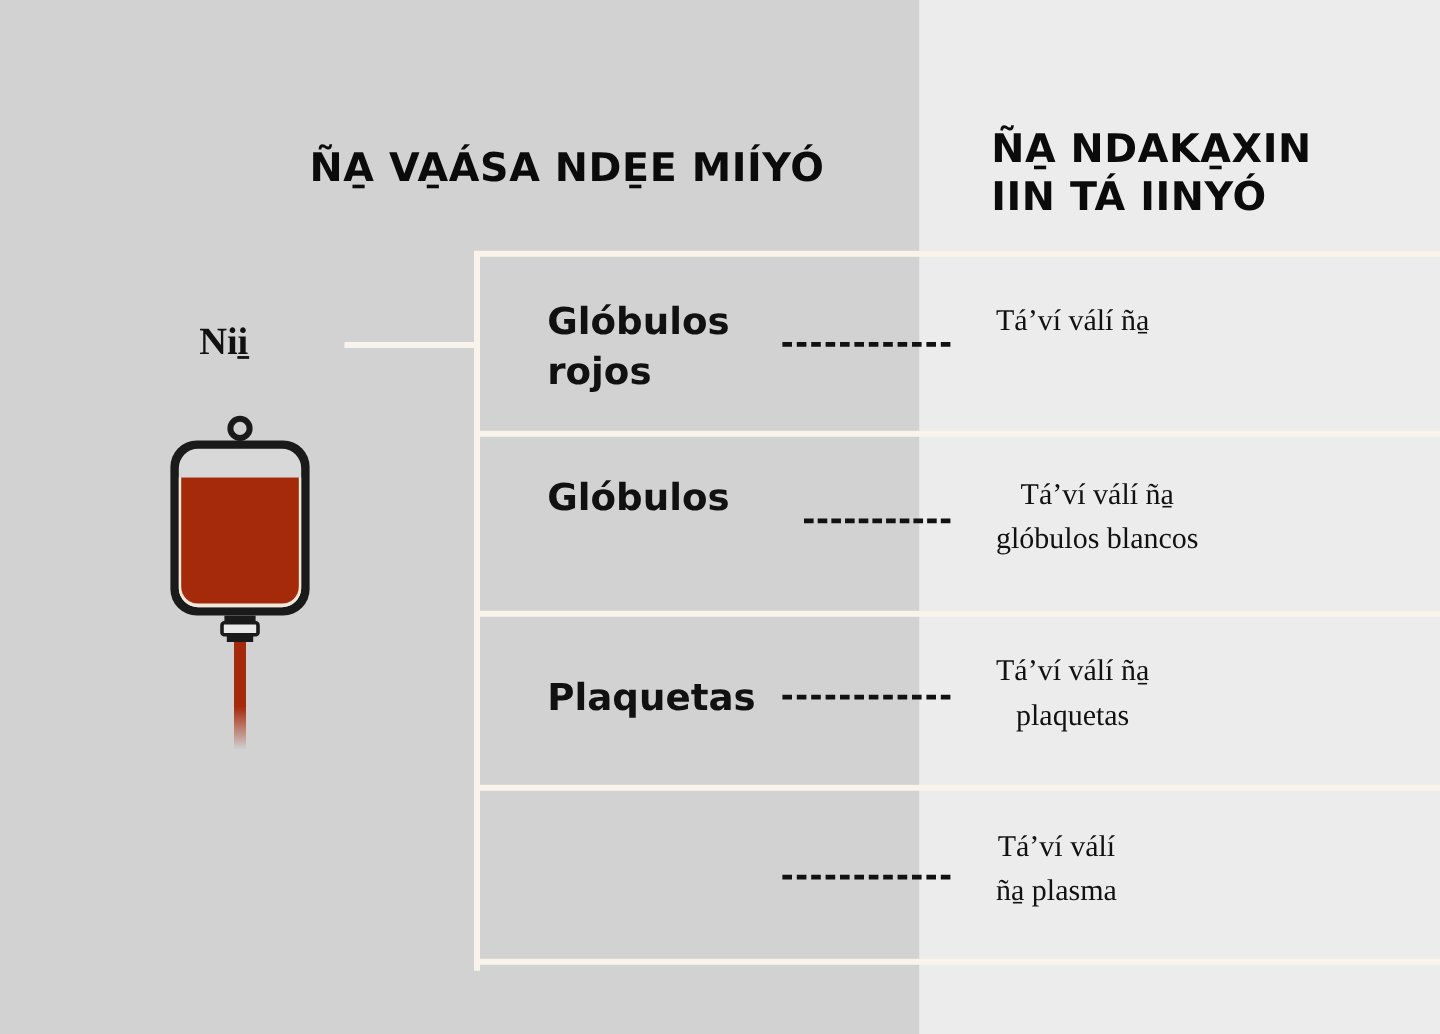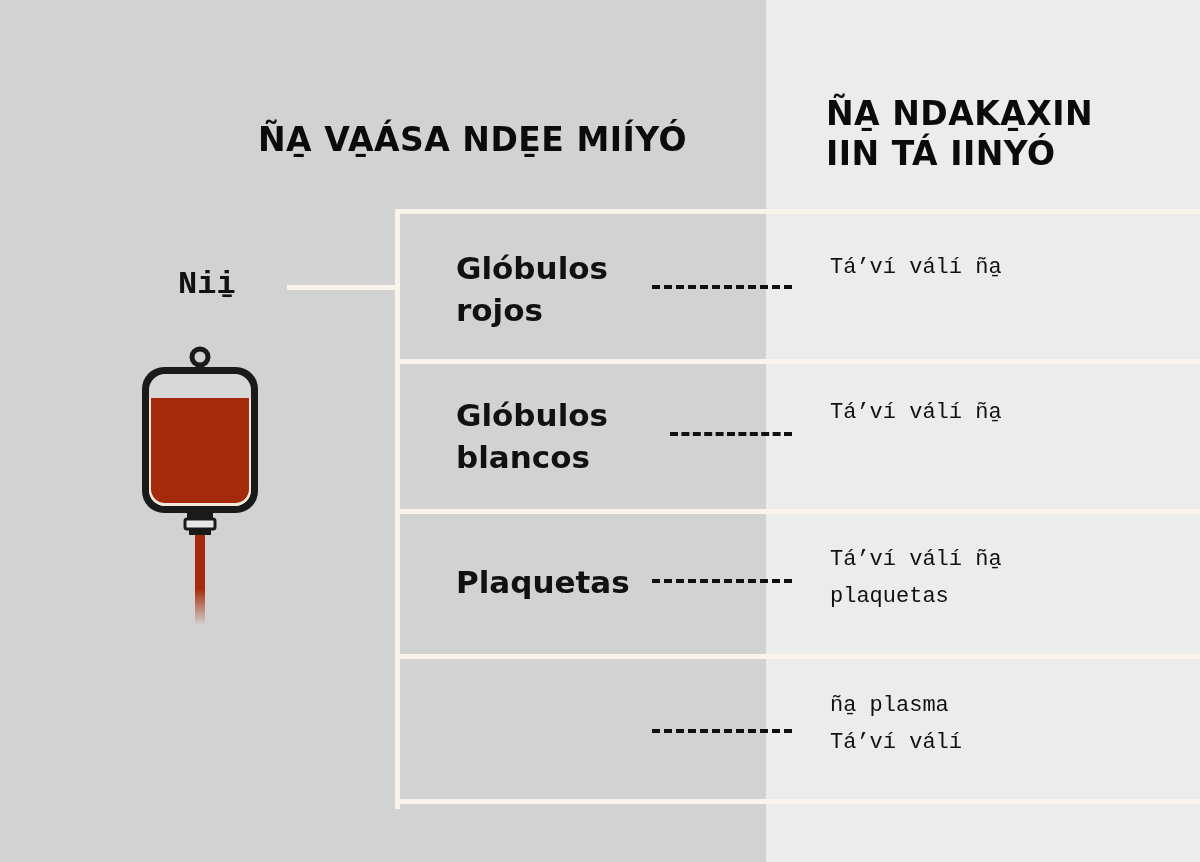--- a/index.html
+++ b/index.html
@@ -12,24 +12,24 @@
   .right-panel {
     position: absolute; left: 766px; top: 0; width: 434px; height: 862px;
     background: #ececec;
   }
   .heading {
     position: absolute; font-weight: bold; font-size: 34px;
     letter-spacing: 0.5px; line-height: 40px; color: #0b0b0b;
     font-family: "DejaVu Sans", sans-serif;
   }
   .h-left { left: 258px; top: 120px; font-size: 33px; }
-  .h-right { left: 826px; top: 94px; font-size: 33px; }
+  .h-right { left: 826px; top: 104px; font-size: 33px; }
   .nii {
-    position: absolute; left: 178px; top: 266px;
-    font-weight: bold; font-size: 32px; font-family: Liberation Mono, monospace;
+    position: absolute; left: 166px; top: 266px;
+    font-weight: bold; font-size: 32px; font-family: Liberation Serif, serif;
   }
   .connector {
     position: absolute; left: 287px; top: 285px; width: 110px; height: 5px;
     background: #f8f4ec;
   }
   .table {
     position: absolute; left: 395px; top: 209px; width: 731px; height: 600px;
     border-left: 5px solid #f8f4ec; box-sizing: border-box;
   }
   .row {
@@ -38,22 +38,22 @@
   }
   .row.last { border-bottom: 5px solid #f8f4ec; height: 150px; }
   .label {
     position: absolute; left: 56px; font-weight: bold; font-size: 31px;
     line-height: 42px; font-family: "DejaVu Sans", sans-serif; color: #111;
   }
   .dash {
     position: absolute; height: 0; border-top: 4px dashed #111;
   }
   .desc {
-    position: absolute; left: 430px; font-size: 22px; line-height: 37px;
-    font-family: Liberation Mono, monospace; color: #111;
+    position: absolute; left: 430px; font-size: 25px; line-height: 37px;
+    font-family: Liberation Serif, serif; color: #111; text-align: center;
   }
   .bag { position: absolute; left: 130px; top: 345px; }
 </style>
 </head>
 <body>
 
 <div class="right-panel"></div>
 
 <div class="heading h-left">
   <span>ÑA̱ VA̱ÁSA NDE̱E MIÍYÓ</span>
@@ -95,39 +95,39 @@
     </div>
     <div class="dash" style="left:252px; width:140px; top:71px;"></div>
     <div class="desc" style="top:35px;">
       <div>Tá’ví válí ña̱</div>
     </div>
   </div>
 
   <div class="row" style="top:150px;">
     <div class="label" style="top:30px;">
       <div>Glóbulos</div>
-      <div>blancos</div>
     </div>
     <div class="dash" style="left:270px; width:122px; top:68px;"></div>
     <div class="desc" style="top:30px;">
       <div>Tá’ví válí ña̱</div>
+      <div>glóbulos blancos</div>
     </div>
   </div>
 
   <div class="row" style="top:300px;">
     <div class="label" style="top:47px;">
       <div>Plaquetas</div>
     </div>
     <div class="dash" style="left:252px; width:140px; top:65px;"></div>
     <div class="desc" style="top:27px;">
       <div>Tá’ví válí ña̱</div>
       <div>plaquetas</div>
     </div>
   </div>
 
   <div class="row last" style="top:445px;">
     <div class="dash" style="left:252px; width:140px; top:70px;"></div>
     <div class="desc" style="top:28px;">
+      <div>Tá’ví válí</div>
       <div>ña̱ plasma</div>
-      <div>Tá’ví válí</div>
     </div>
   </div>
 </div>
 
 </body></html>

